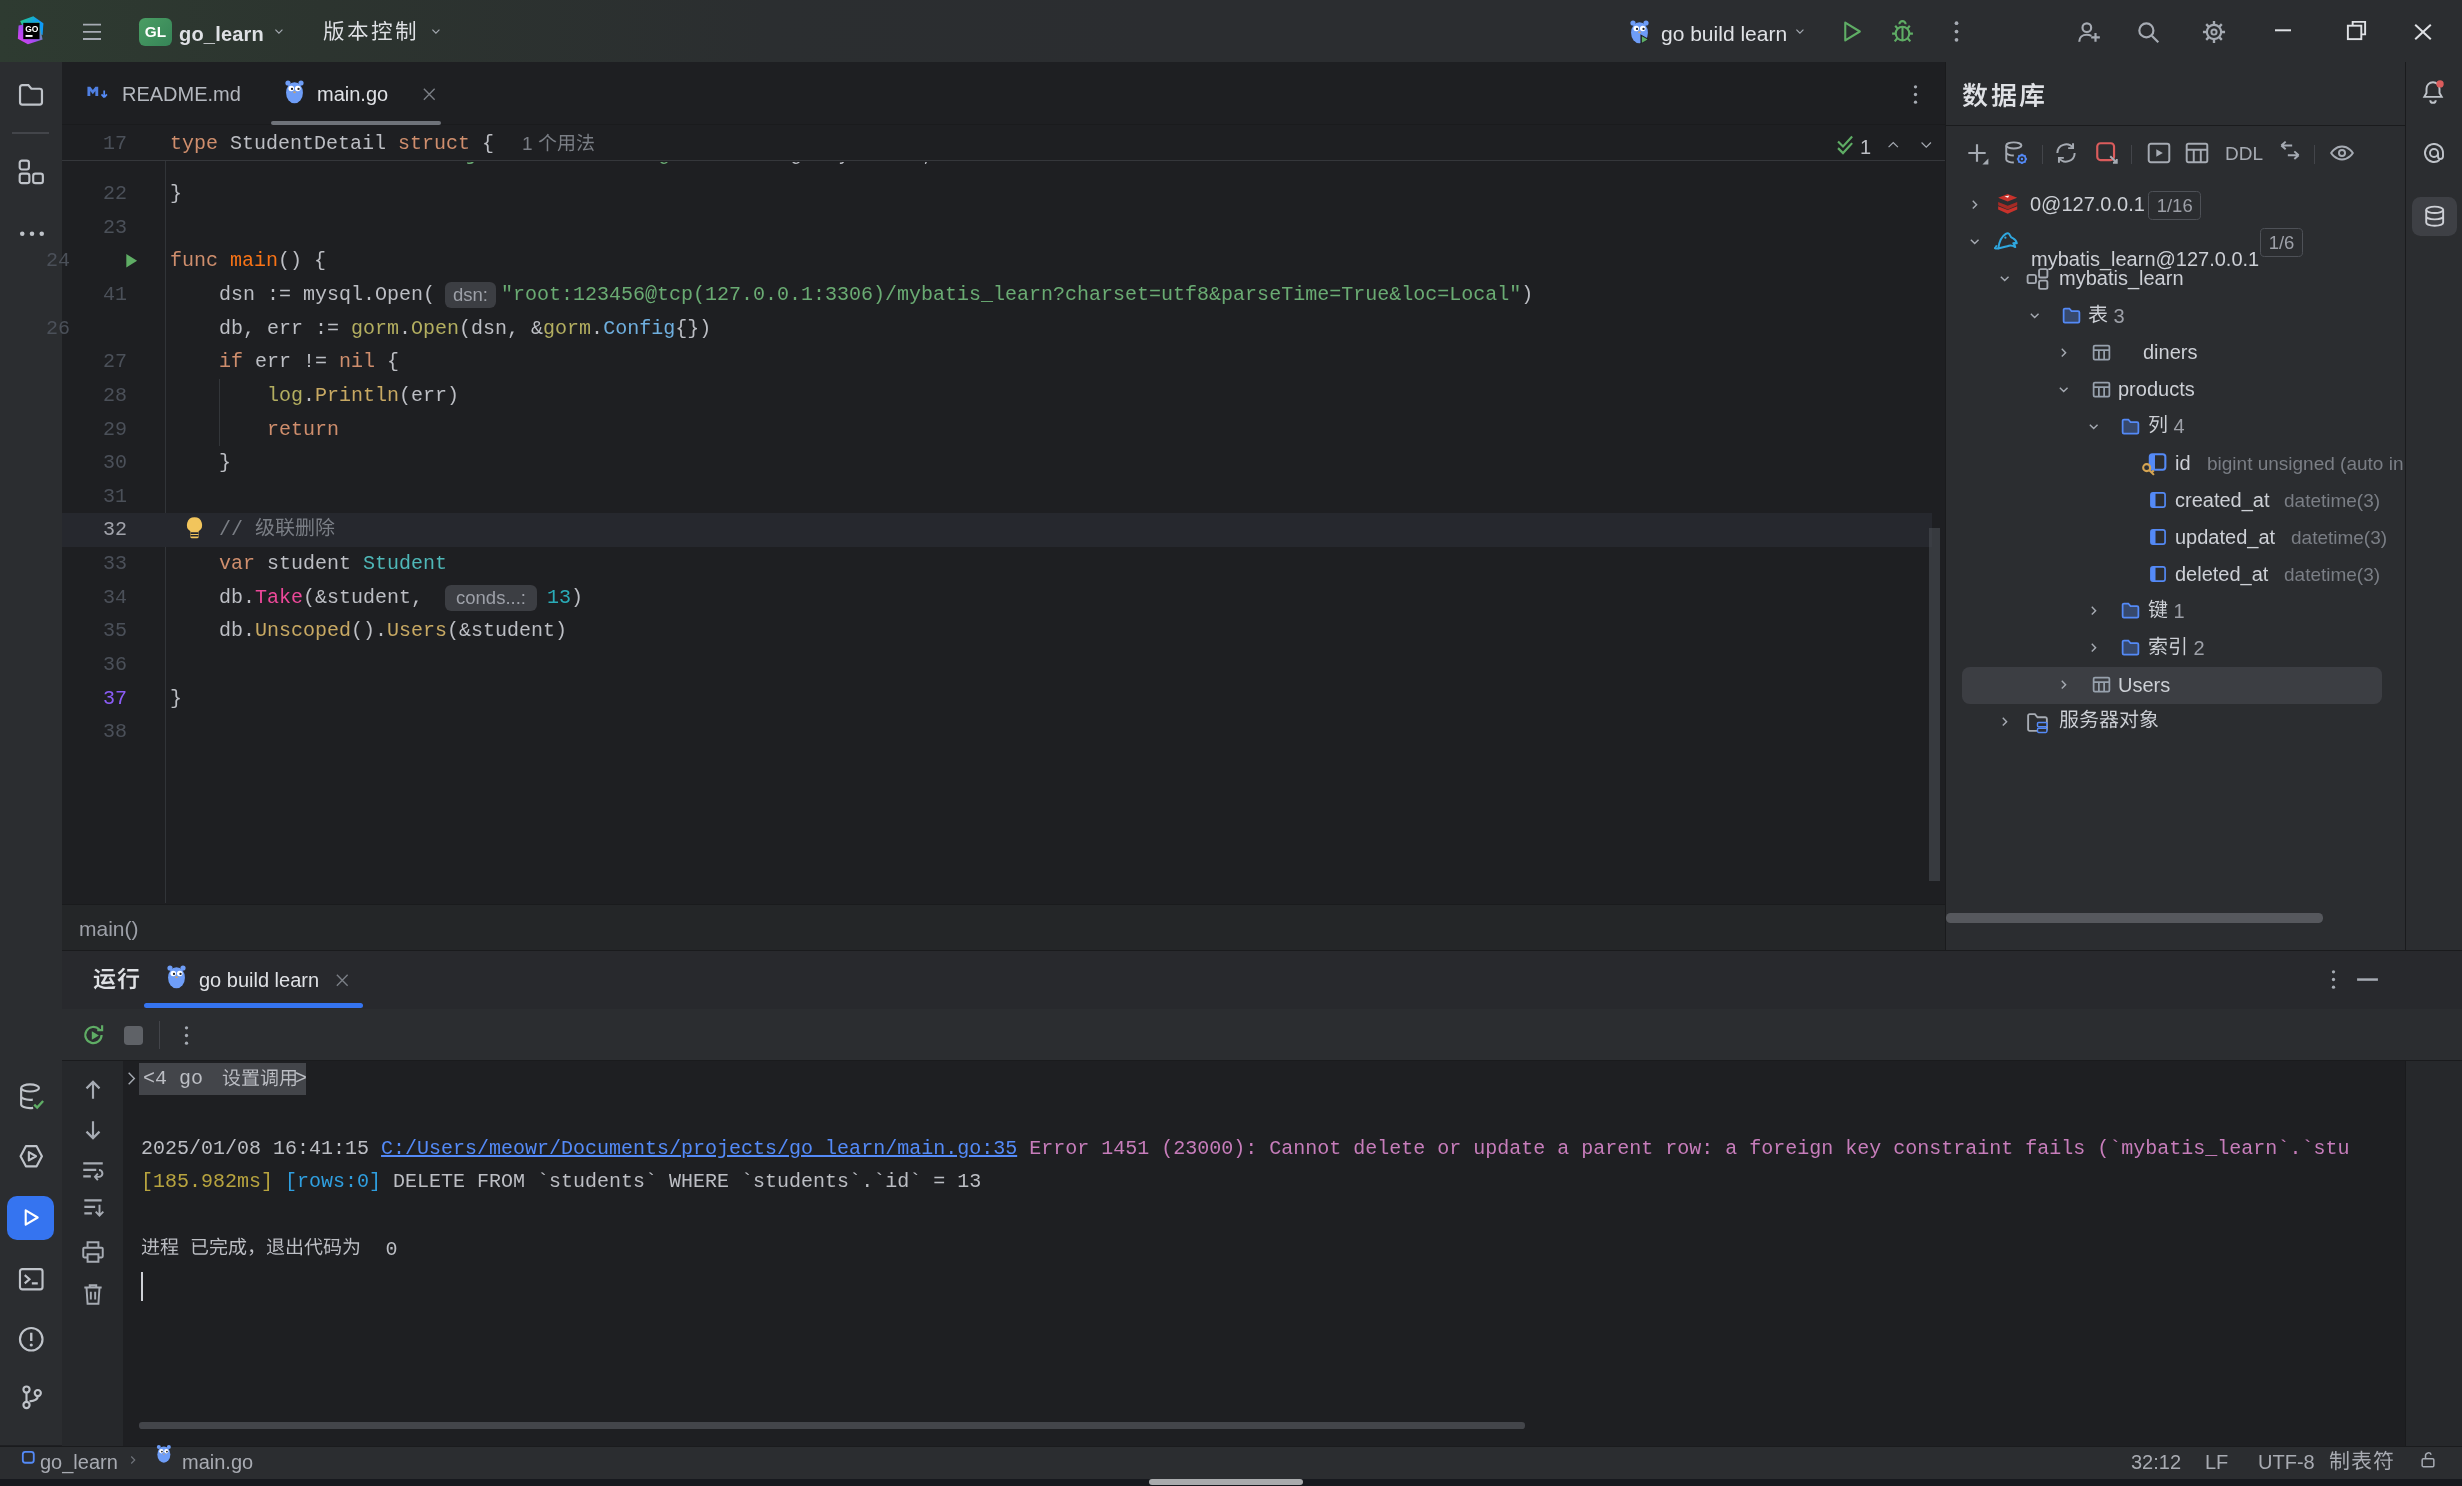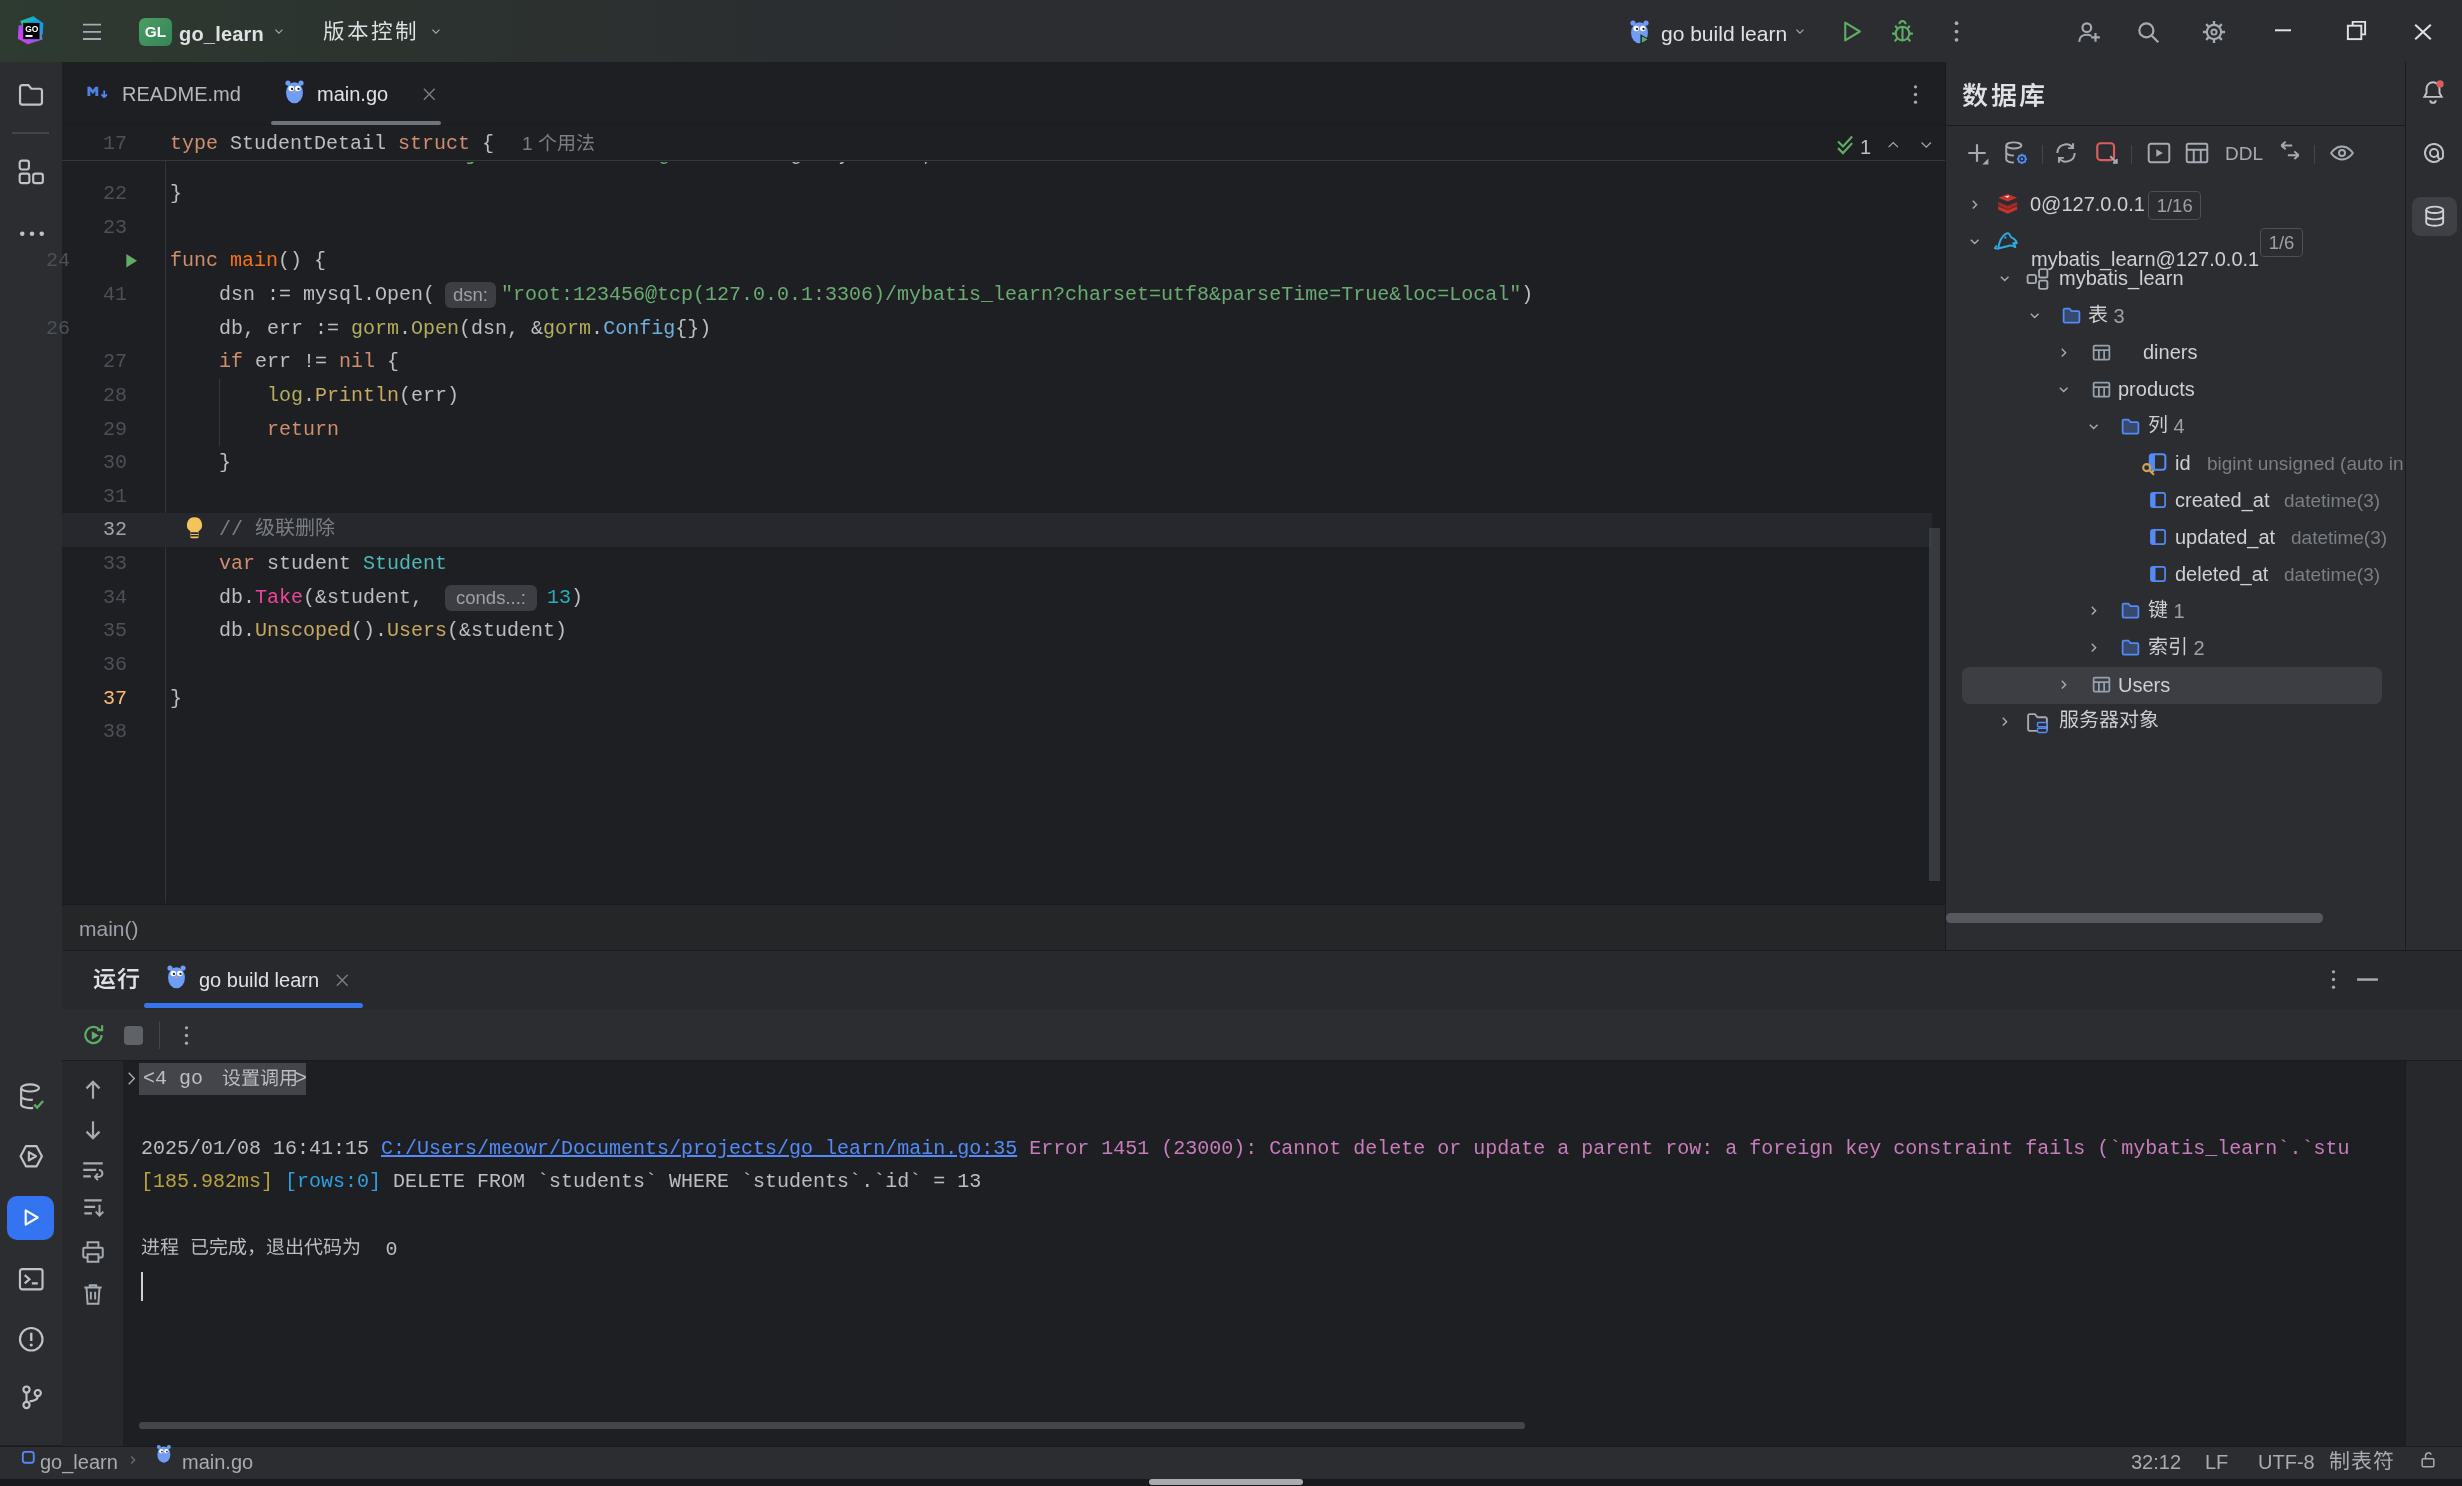--- a/index.html
+++ b/index.html
@@ -243,21 +243,21 @@
 <div style="position:absolute;left:46px;top:416px;width:81px;text-align:right;font:20px/28px 'Liberation Mono',monospace;color:#4B5059">29</div>
 <div style="position:absolute;left:267px;top:416px;font:20px/28px 'Liberation Mono',monospace;white-space:pre"><span style="color:#CF8E6D">return</span></div>
 <div style="position:absolute;left:46px;top:449px;width:81px;text-align:right;font:20px/28px 'Liberation Mono',monospace;color:#4B5059">30</div>
 <div style="position:absolute;left:219px;top:449px;font:20px/28px 'Liberation Mono',monospace;white-space:pre"><span style="color:#BCBEC4">}</span></div>
 <div style="position:absolute;left:46px;top:516px;width:81px;text-align:right;font:20px/28px 'Liberation Mono',monospace;color:#A1A3AB">32</div>
 <div style="position:absolute;left:46px;top:550px;width:81px;text-align:right;font:20px/28px 'Liberation Mono',monospace;color:#4B5059">33</div>
 <div style="position:absolute;left:219px;top:550px;font:20px/28px 'Liberation Mono',monospace;white-space:pre"><span style="color:#CF8E6D">var</span><span style="color:#BCBEC4"> student </span><span style="color:#4FB8B8">Student</span></div>
 <div style="position:absolute;left:46px;top:584px;width:81px;text-align:right;font:20px/28px 'Liberation Mono',monospace;color:#4B5059">34</div>
 <div style="position:absolute;left:46px;top:617px;width:81px;text-align:right;font:20px/28px 'Liberation Mono',monospace;color:#4B5059">35</div>
 <div style="position:absolute;left:219px;top:617px;font:20px/28px 'Liberation Mono',monospace;white-space:pre"><span style="color:#BCBEC4">db.</span><span style="color:#C8A963">Unscoped</span><span style="color:#BCBEC4">().</span><span style="color:#C8A963">Users</span><span style="color:#BCBEC4">(&amp;student)</span></div>
-<div style="position:absolute;left:46px;top:685px;width:81px;text-align:right;font:20px/28px 'Liberation Mono',monospace;color:#fdba74">37</div>
+<div style="position:absolute;left:46px;top:685px;width:81px;text-align:right;font:20px/28px 'Liberation Mono',monospace;color:#8b5cf6">37</div>
 <div style="position:absolute;left:170px;top:685px;font:20px/28px 'Liberation Mono',monospace;white-space:pre"><span style="color:#BCBEC4">}</span></div>
 <div style="position:absolute;left:46px;top:214px;width:81px;text-align:right;font:20px/28px 'Liberation Mono',monospace;color:#4B5059">23</div>
 <div style="position:absolute;left:46px;top:483px;width:81px;text-align:right;font:20px/28px 'Liberation Mono',monospace;color:#4B5059">31</div>
 <div style="position:absolute;left:46px;top:651px;width:81px;text-align:right;font:20px/28px 'Liberation Mono',monospace;color:#4B5059">36</div>
 <div style="position:absolute;left:46px;top:718px;width:81px;text-align:right;font:20px/28px 'Liberation Mono',monospace;color:#4B5059">38</div>
 <div style="position:absolute;left:219px;top:281px;font:20px/28px 'Liberation Mono',monospace;white-space:pre"><span style="color:#BCBEC4">dsn := mysql.Open(</span></div>
 <div style="position:absolute;left:445px;top:282px;width:51px;height:26px;background:#3C3E43;border-radius:6.2px;color:#9DA0A8;font:18.5px/26px 'Liberation Sans';text-align:center">dsn:</div>
 <div style="position:absolute;left:501px;top:281px;font:20px/28px 'Liberation Mono',monospace;white-space:pre"><span style="color:#6AAB73">"root:123456@tcp(127.0.0.1:3306)/mybatis_learn?charset=utf8&amp;parseTime=True&amp;loc=Local"</span><span style="color:#BCBEC4">)</span></div>
 <div style="position:absolute;left:219px;top:516px;font:20px/28px 'Liberation Mono',monospace;color:#7A7E85;white-space:pre">// <svg viewBox="0 -880 1000 1000" style="width:20px;height:20px;vertical-align:-0.12em;" fill="#7A7E85">
       <use href="#r34"></use>

